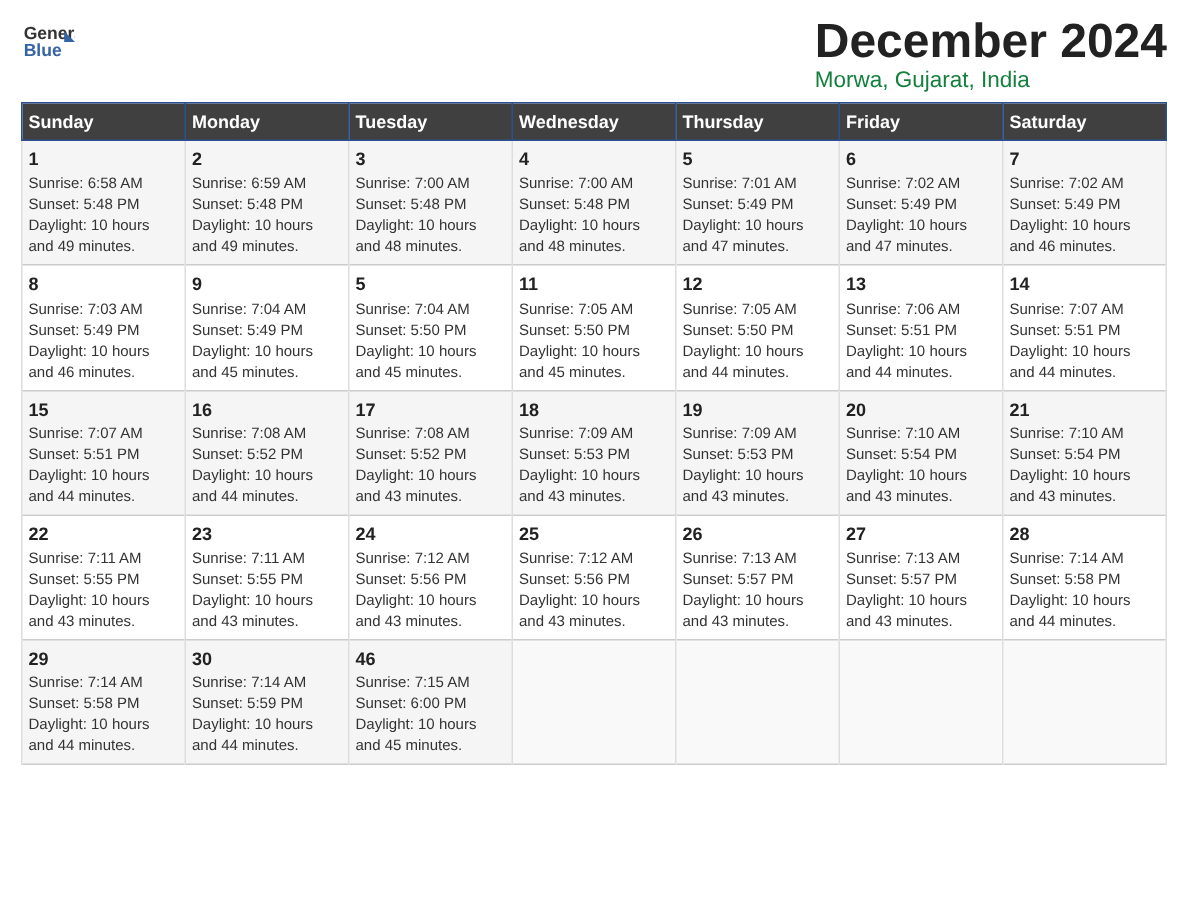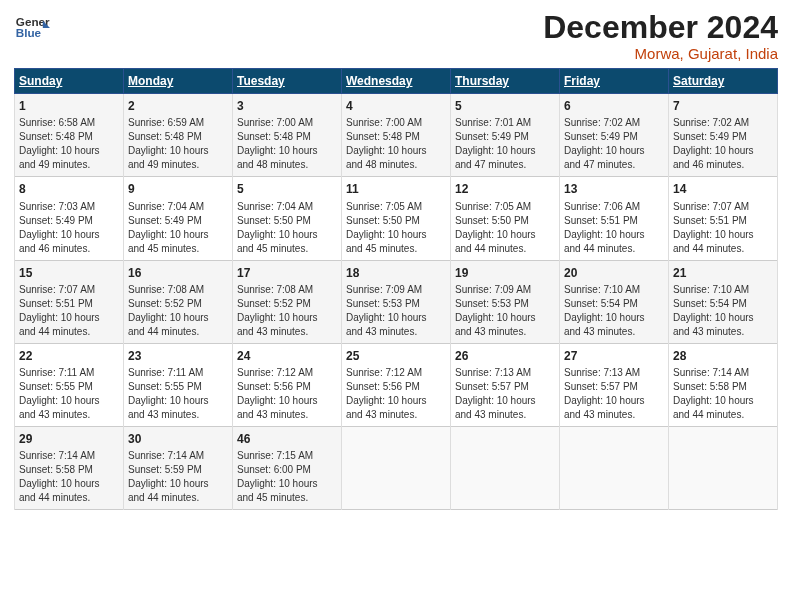--- a/index.html
+++ b/index.html
@@ -23,46 +23,44 @@
     .logo {
       display: flex;
       align-items: center;
       gap: 4px;
     }
     .logo-icon {
       width: 36px;
       height: 36px;
     }
     .title-block {
-      text-align: right;
     }
     .calendar-title {
       font-size: 32px;
       font-weight: bold;
       color: #222;
       line-height: 1.1;
     }
     .calendar-subtitle {
       font-size: 15px;
-      color: #c2410c;
+      color: #15803d;
     }
     table {
       width: 100%;
       border-collapse: collapse;
       table-layout: fixed;
     }
     thead th {
-      background: #0c4a6e;
+      background: #404040;
       color: #fff;
       font-size: 12px;
       font-weight: bold;
       padding: 5px 4px;
       text-align: left;
       border: 1px solid #2a5090;
-      text-decoration: underline;
     }
     tbody tr {
       border-bottom: 1px solid #ccc;
     }
     tbody td {
       vertical-align: top;
       padding: 4px 4px;
       font-size: 9.5px;
       color: #333;
       border-right: 1px solid #ddd;

